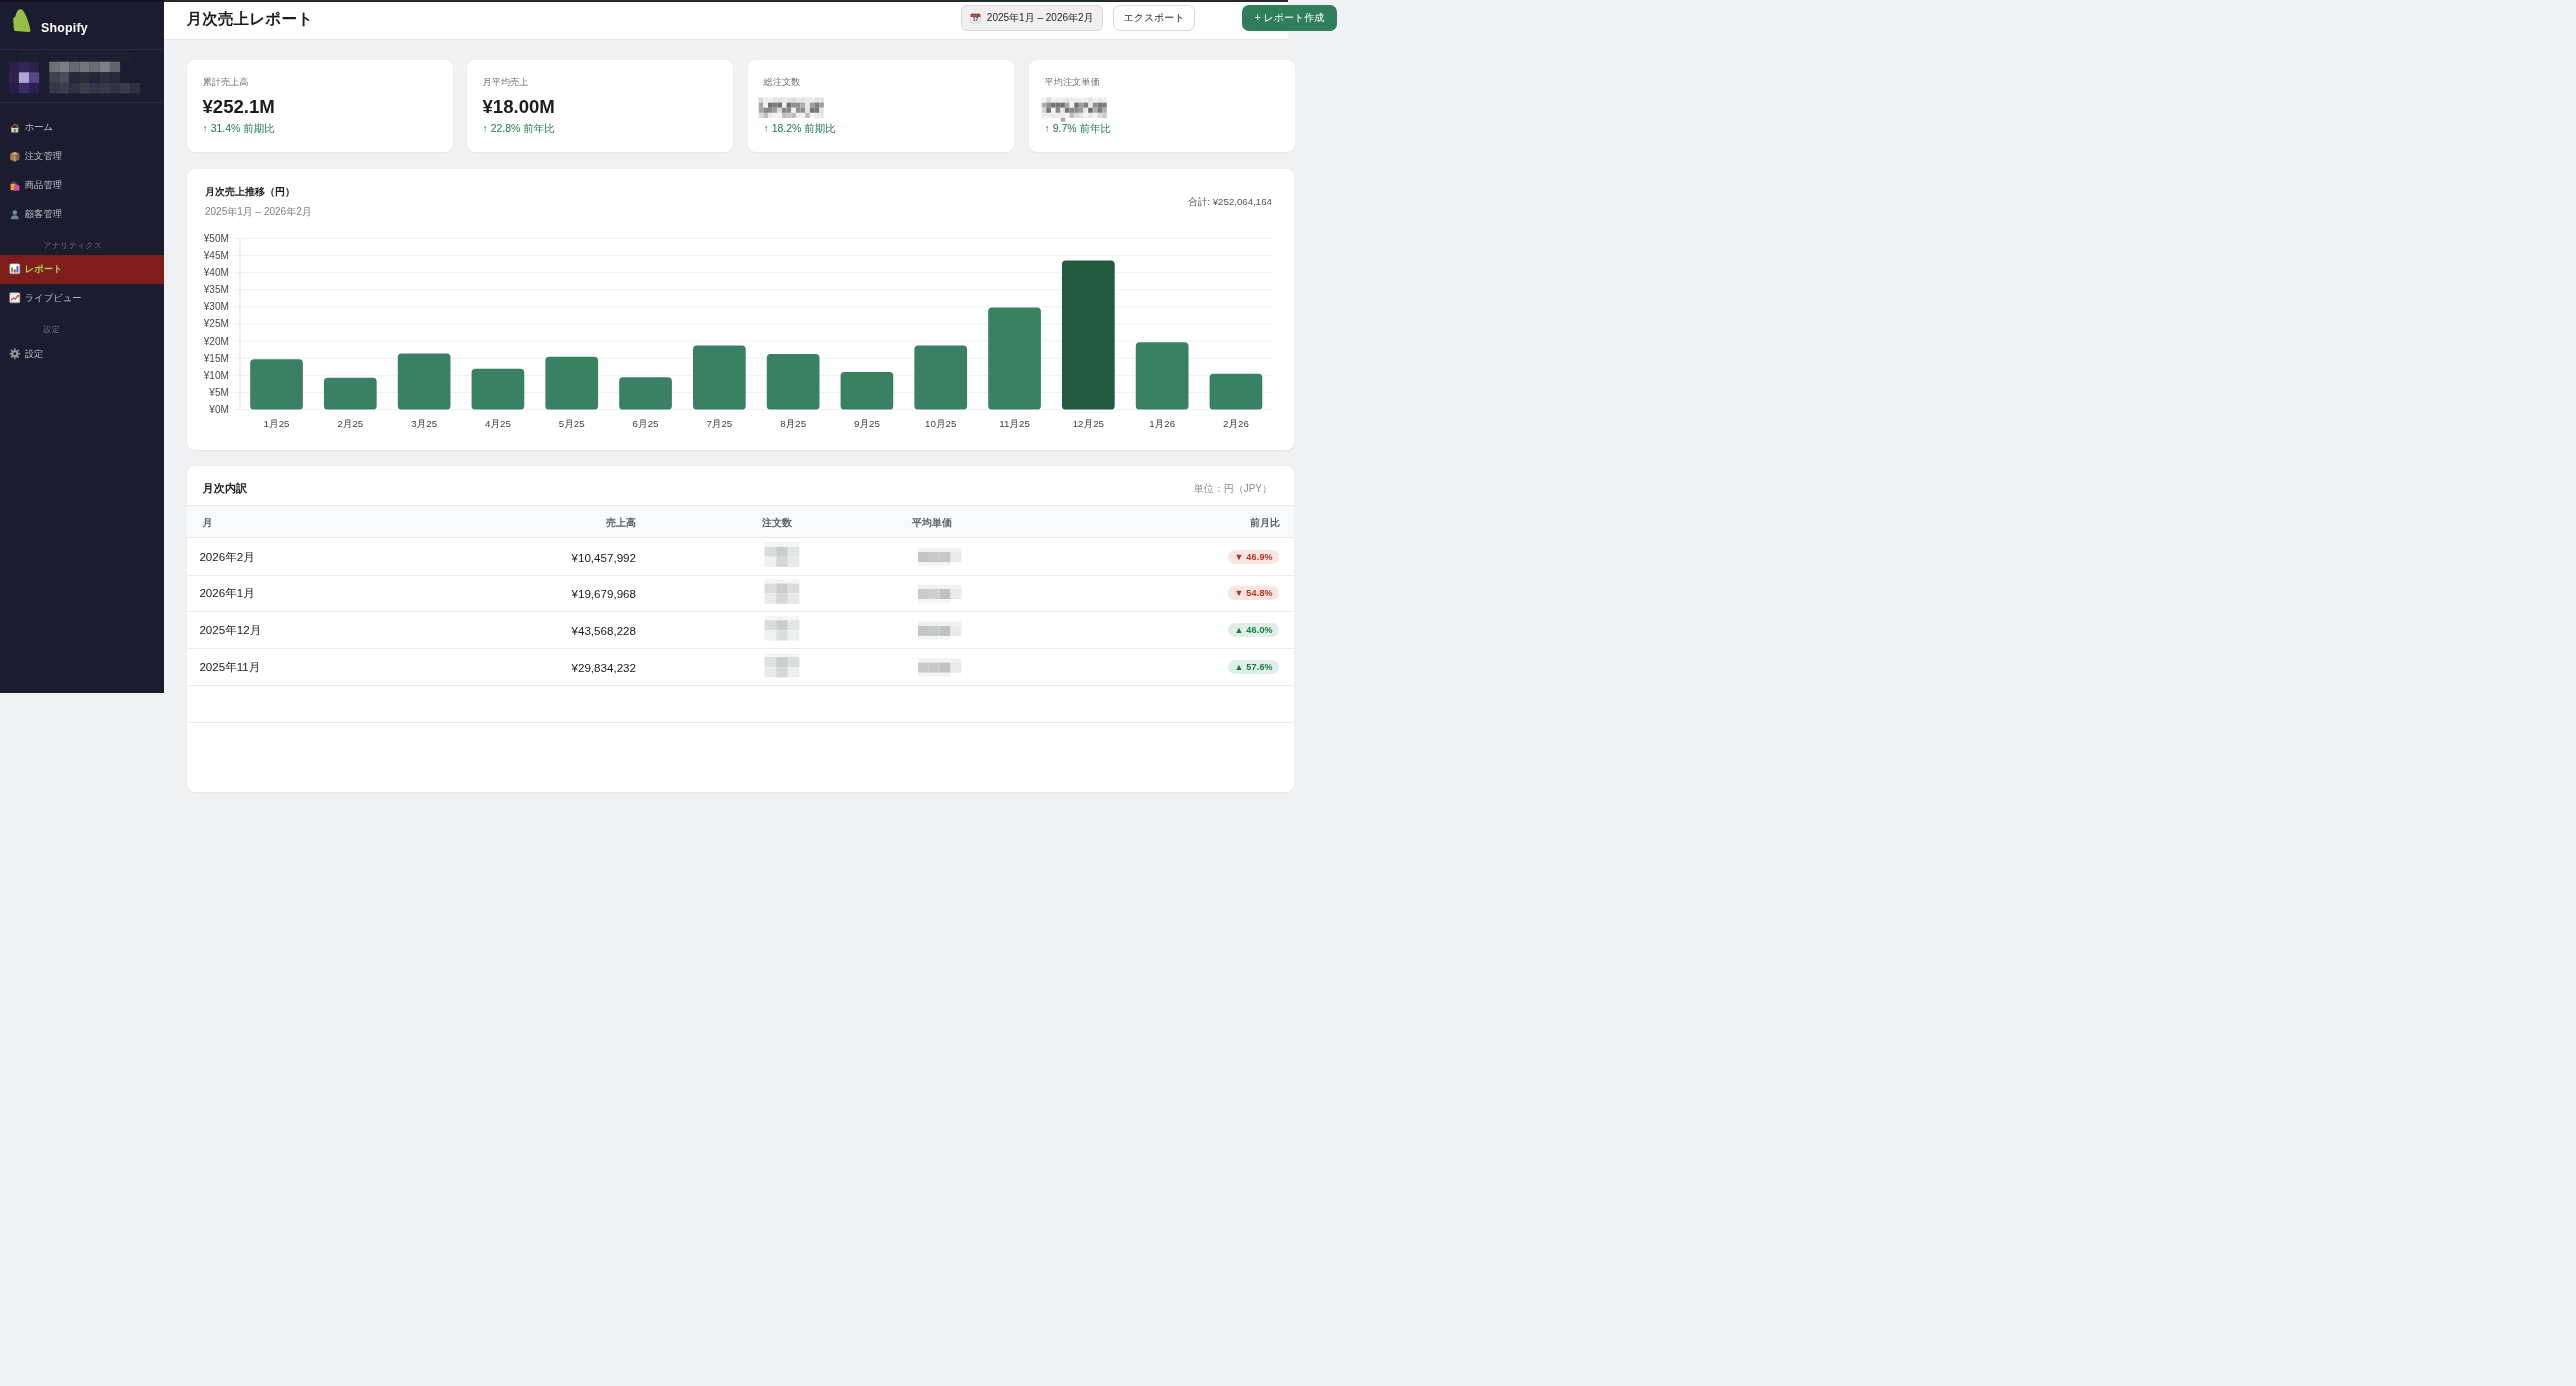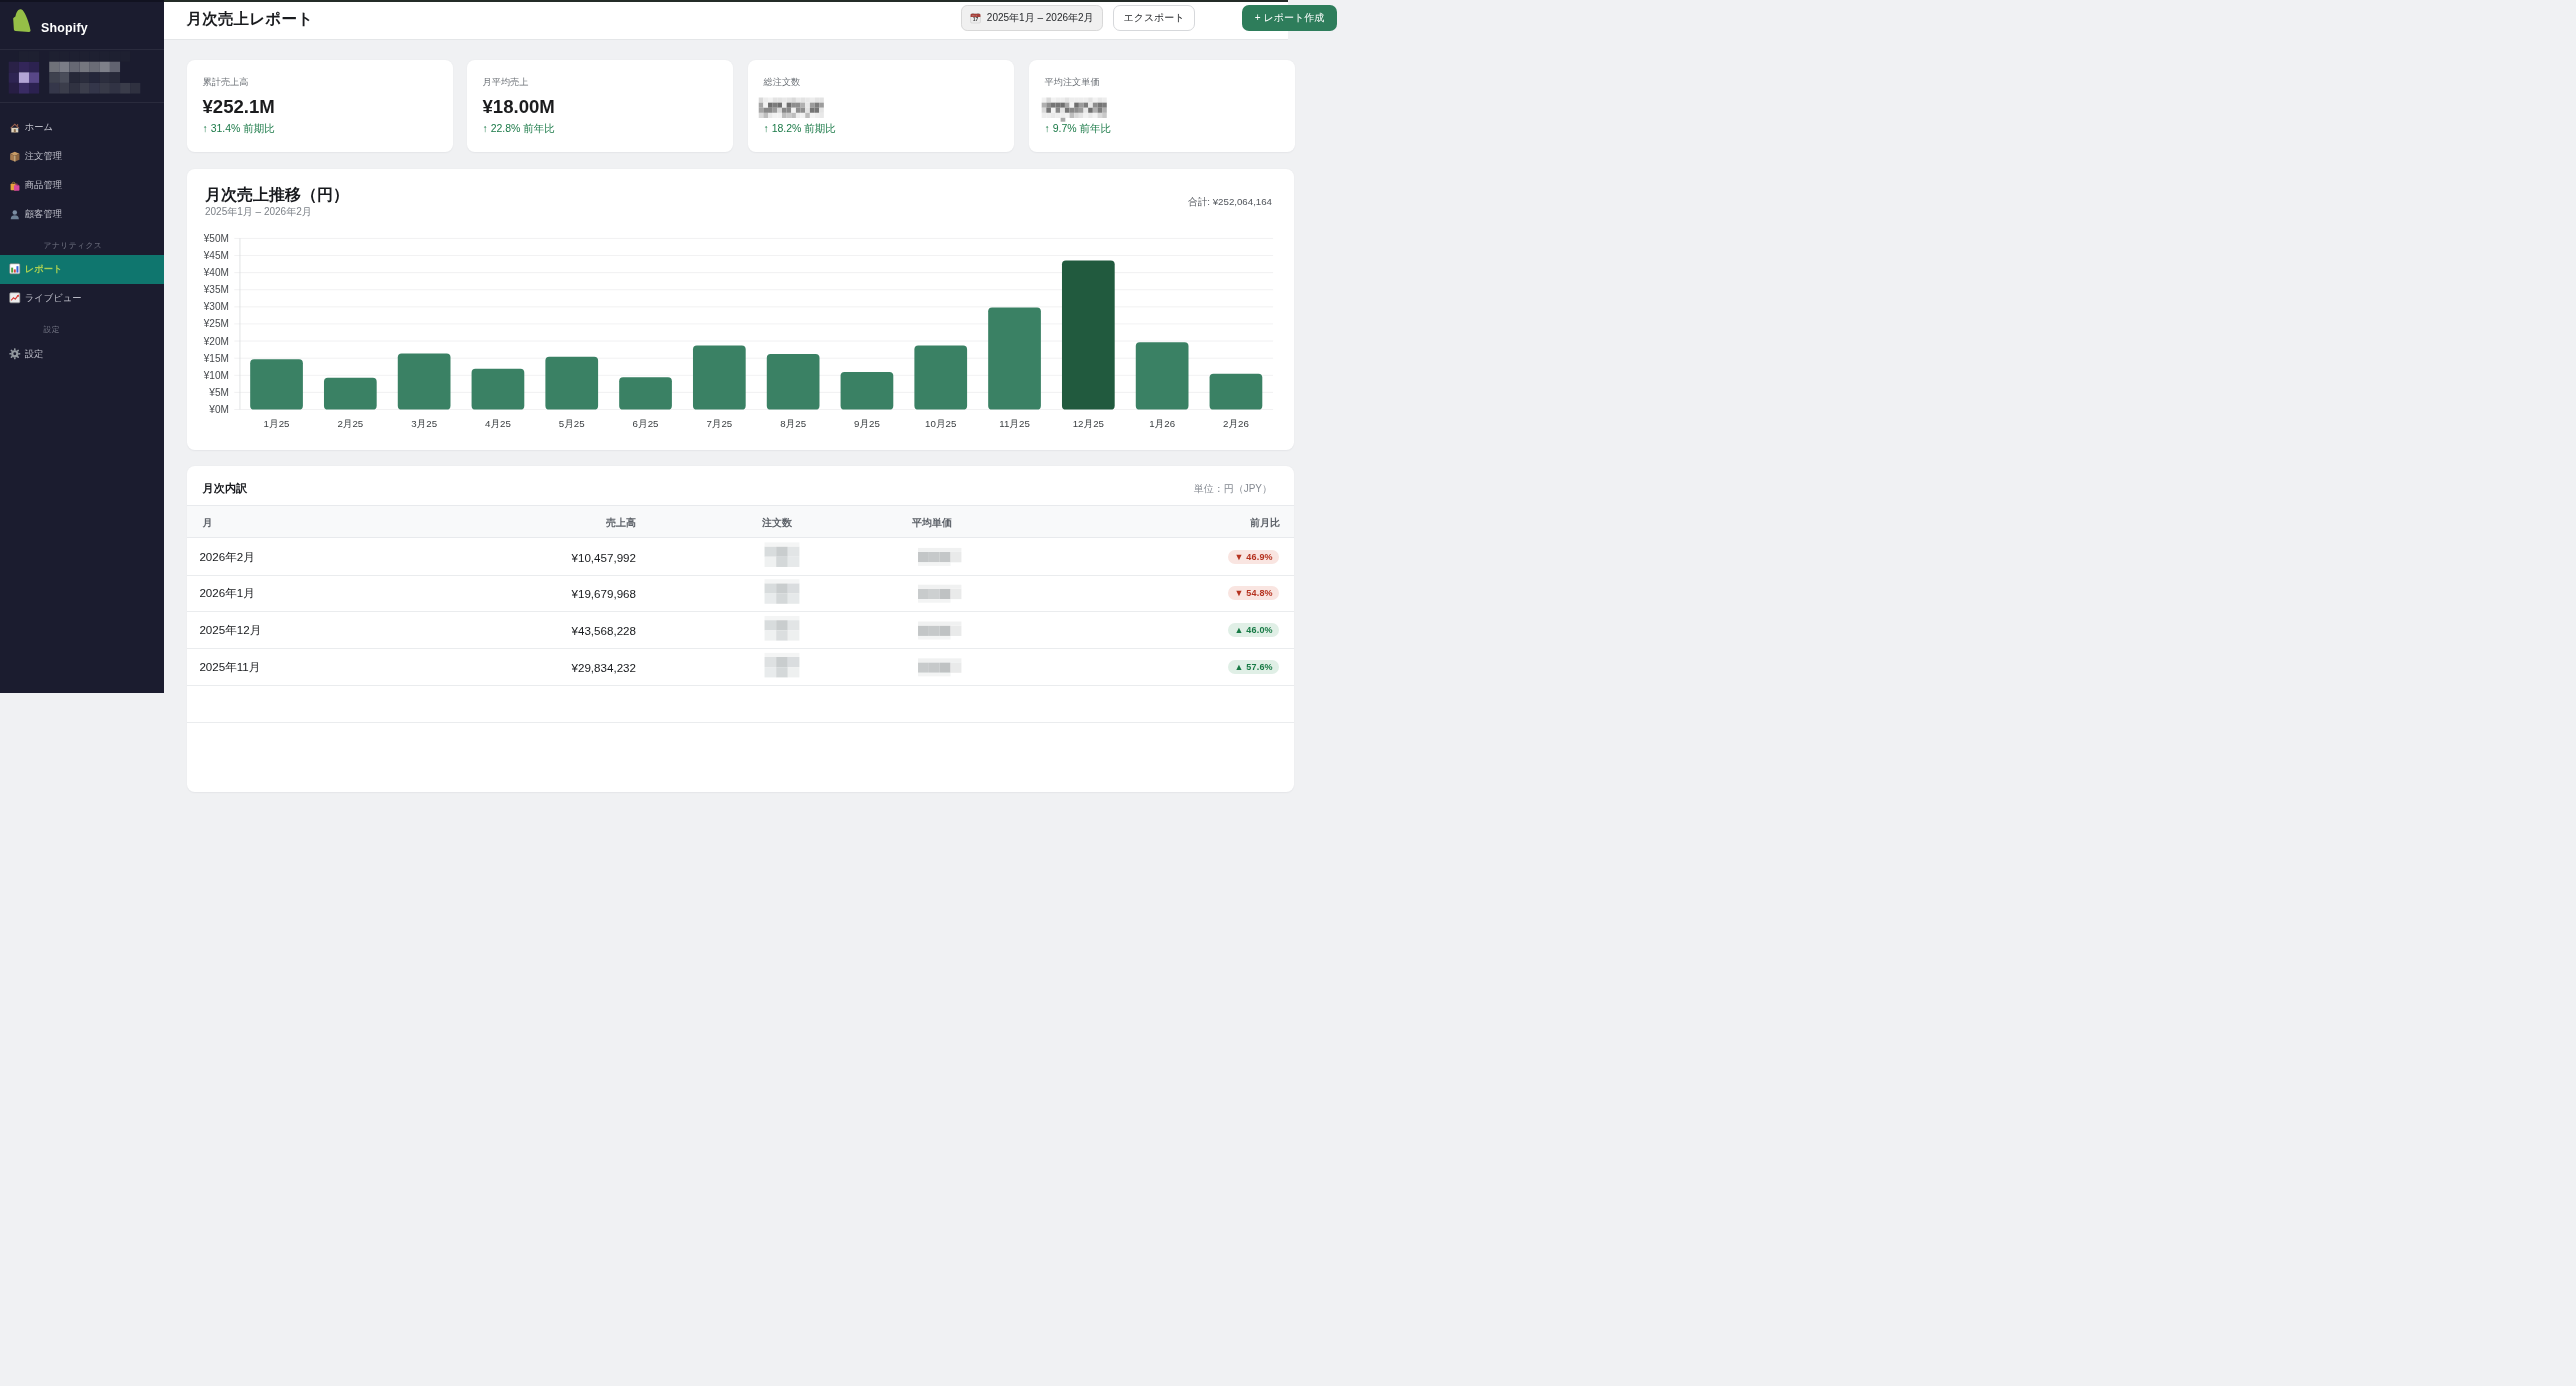--- a/index.html
+++ b/index.html
@@ -10,33 +10,33 @@
 .sbname { position:absolute; left:41px; top:21.3px; font-size:12.4px; font-weight:bold; color:#fff; letter-spacing:0.2px; }
 .hr1 { position:absolute; left:0; top:49px; width:164px; border-top:0.8px solid #2a2b3d; }
 .hr2 { position:absolute; left:0; top:102px; width:164px; border-top:0.8px solid #2a2b3d; }
 .nav { position:absolute; left:0; top:113px; width:164px; }
 .ni { height:29px; display:flex; align-items:center; padding-left:9.3px; font-size:9.3px; color:#c0c1cb; }
 .ni svg { margin-right:3.9px; flex:none; }
 .ni span { padding-top:0.8px; }
 .sec { height:18.6px; display:flex; align-items:center; padding-left:11.6px; font-size:7.8px; color:#757786; letter-spacing:0.4px;margin-left:32px; }
 .sec.s1 { margin-top:7px; }
 .sec.s2 { margin-top:8.1px; }
-.ni.act { background:#0f766e; color:#a9cf52; font-weight:bold; }
+.ni.act { background:#7f1d1d; color:#a9cf52; font-weight:bold; }
 #hdr { position:absolute; left:164px; top:1.6px; width:1124px; height:38px; background:#fff; border-bottom:0.8px solid #e4e6e8; z-index:5; }
 #hdr h1 { position:absolute; left:22.5px; top:7px; font-size:15.5px; color:#191b1e; letter-spacing:0.2px; }
 .chip { position:absolute; left:797px; top:3.9px; height:25.6px; width:142px; background:#f0f0f0; border:0.8px solid #d8d8d8; border-radius:6.2px; font-size:10px; color:#26282b; display:flex; align-items:center; justify-content:center; gap:5.4px; }
 .btn2 { position:absolute; left:949px; top:3.9px; height:26px; width:82px; background:#fff; border:0.8px solid #d6d8db; border-radius:7px; font-size:10px; color:#1f2124; display:flex; align-items:center; justify-content:center; }
 .btn3 { position:absolute; left:1038px; top:3.9px; height:26px; width:95px; background:#2e7d5b; border-radius:7px; font-size:10px; color:#fff; display:flex; align-items:center; justify-content:center;margin-left:40px; }
 .card { position:absolute; background:#fff; border-radius:7.8px; box-shadow:0 0.8px 1.6px rgba(16,24,40,.05); }
 .k { top:60px; width:266px; height:92px; }
 .k .lab { position:absolute; left:15.5px; top:16.3px; font-size:9.2px; color:#6b7076; }
 .k .val { position:absolute; left:15.5px; top:36px; font-size:18.6px; font-weight:bold; color:#1b1c1e; letter-spacing:0; }
 .k .del { position:absolute; left:15.5px; top:62px; font-size:10.5px; color:#1b7a48; }
 #chartcard { left:187px; top:169px; width:1107px; height:281px; }
-#chartcard .t { position:absolute; left:18px; top:16.3px; font-size:16px; font-weight:bold; color:#17191d; }
+#chartcard .t { position:absolute; left:18px; top:16.3px; font-size:10px; font-weight:bold; color:#17191d; }
 #chartcard .st { position:absolute; left:18px; top:36px; font-size:10px; color:#7b8087; }
 #chartcard .tot { position:absolute; right:22px; top:27px; font-size:9.7px; color:#52565c; }
 #tablecard { left:187px; top:466px; width:1107px; height:326px; }
 #tablecard .t { position:absolute; left:15.5px; top:14.7px; font-size:11.2px; font-weight:bold; color:#17191d; }
 #tablecard .unit { position:absolute; right:22px; top:15.5px; font-size:10px; color:#858a92; }
 .thead { position:absolute; left:0; top:39px; width:1107px; height:33px; background:#f8f9fa; border-top:0.8px solid #e8eaed; border-bottom:0.8px solid #e8eaed; }
 .thead div { position:absolute; top:0; height:33px; display:flex; align-items:center; font-size:10px; font-weight:bold; color:#5d6269; }
 .trow { position:absolute; left:0; width:1107px; height:37px; border-bottom:0.8px solid #eaecee; }
 .trow .c1 { position:absolute; left:12.4px; top:0; height:37px; display:flex; align-items:center; font-size:11.6px; color:#17191c; }
 .trow .c2 { position:absolute; left:310px; width:139px; top:0; height:37px; display:flex; align-items:center; justify-content:flex-end; font-size:11.6px; color:#17191c; }

